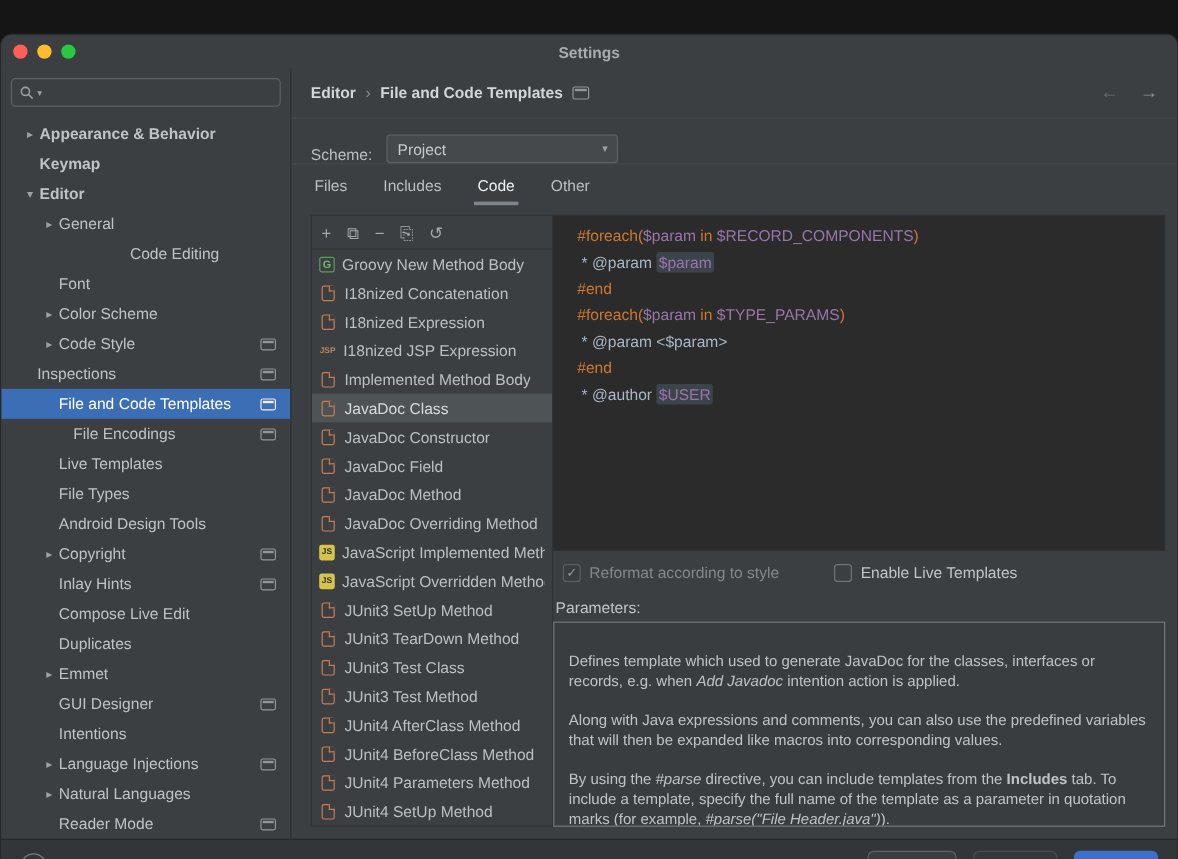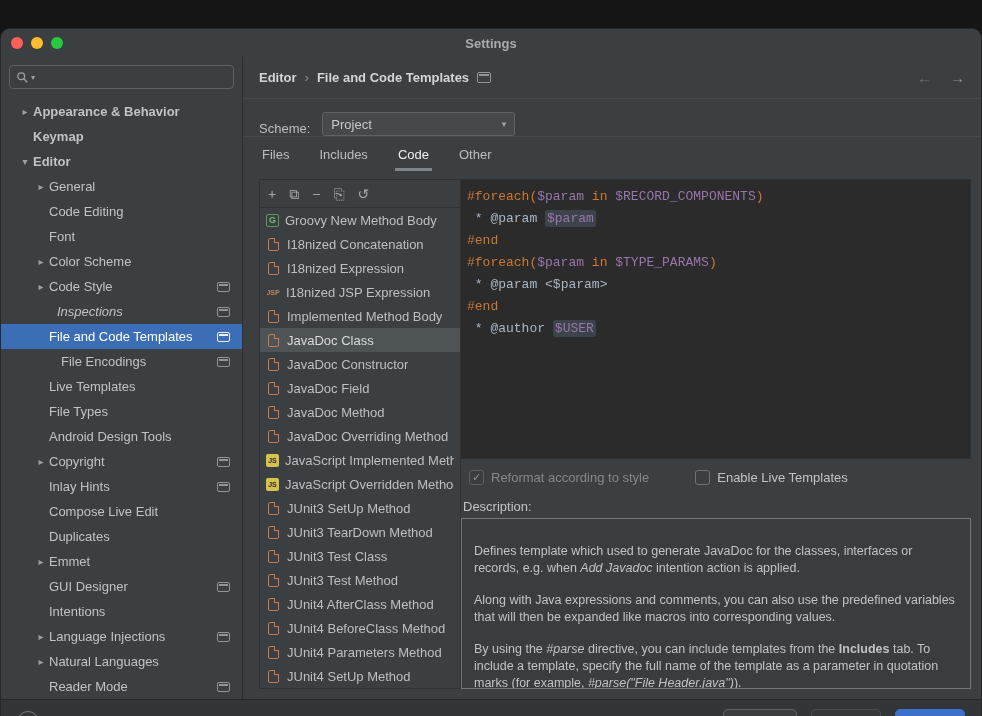--- a/index.html
+++ b/index.html
@@ -79,22 +79,22 @@
   .ic-template::after { content:""; position:absolute; top:-1px; right:-1px; width:4px; height:4px;
                         background:#3c3f41; border-left:1px solid #c77d52; border-bottom:1px solid #c77d52; }
   .tpl-row.selected .ic-template::after { background:#4e5356; }
   .ic-groovy { border:1px solid #5d9b5d; border-radius:2px; color:#76b96f; font-size:9px; font-weight:bold; width:13px; height:13px; }
   .ic-jsp { color:#b3885f; font-size:7px; font-weight:bold; letter-spacing:0; }
   .ic-js { background:#d6c34c; color:#2b2b2b; font-size:7px; font-weight:bold; border-radius:2px; width:13px; height:13px; }
 
   
   .right-col { flex:1; min-width:0; display:flex; flex-direction:column; }
   .code-area { height:280px; flex:none; background:#2b2b2b; border:1px solid #303335; border-left:none;
-               padding:6px 6px; overflow:hidden;
-               font-family:Liberation Mono, monospace; font-size:13px; line-height:22px; }
+               padding:6px 20px; overflow:hidden;
+               font-family:Liberation Sans, sans-serif; font-size:13px; line-height:22px; }
   .code-line { white-space:pre; }
   .tk-kw { color:#cc7832; }
   .tk-var { color:#9876aa; }
   .tk-pl { color:#a9b7c6; }
   .tk-varhl { color:#9876aa; background:#3d434a; border-radius:2px; padding:1px 2px; }
 
   .opts-row { height:36px; flex:none; display:flex; align-items:center; gap:46px; padding-left:8px; }
   .cb-group { display:flex; align-items:center; }
   .cb { width:15px; height:15px; border-radius:3px; display:inline-flex; align-items:center;
         justify-content:center; font-size:11px; }
@@ -158,38 +158,38 @@
             <span class="tree-label">Keymap</span>
           </div>
           <div class="tree-row bold" style="padding-left: 16px;">
             <span class="chevron">▾</span>
             <span class="tree-label">Editor</span>
           </div>
           <div class="tree-row" style="padding-left: 32px;">
             <span class="chevron">▸</span>
             <span class="tree-label">General</span>
           </div>
-          <div class="tree-row" style="padding-left: 32px;">
+          <div class="tree-row" style="padding-left: 32px; justify-content: center;">
             <span class="chevron"></span>
             <span class="tree-label">Code Editing</span>
           </div>
           <div class="tree-row" style="padding-left: 32px;">
             <span class="chevron"></span>
             <span class="tree-label">Font</span>
           </div>
           <div class="tree-row" style="padding-left: 32px;">
             <span class="chevron">▸</span>
             <span class="tree-label">Color Scheme</span>
           </div>
           <div class="tree-row" style="padding-left: 32px;">
             <span class="chevron">▸</span>
             <span class="tree-label">Code Style</span>
             <span class="mini-screen"></span>
           </div>
-          <div class="tree-row" style="padding-left: 40px; font-style: italic;">
+          <div class="tree-row" style="padding-left: 14px;">
             <span class="chevron"></span>
             <span class="tree-label">Inspections</span>
             <span class="mini-screen"></span>
           </div>
           <div class="tree-row selected" style="padding-left: 32px;">
             <span class="chevron"></span>
             <span class="tree-label">File and Code Templates</span>
             <span class="mini-screen"></span>
           </div>
           <div class="tree-row" style="padding-left: 32px; gap: 12px;">
@@ -394,21 +394,21 @@
             <span class="cb-group">
               <span class="cb checked-disabled">✓</span>
               <span class="cb-label disabled">Reformat according to style</span>
             </span>
             <span class="cb-group">
               <span class="cb unchecked"></span>
               <span class="cb-label normal">Enable Live Templates</span>
             </span>
           </div>
 
-          <div class="desc-label">Description:</div>
+          <div class="desc-label">Parameters:</div>
           <div class="desc-box">
               <p><span>Defines template which used to generate JavaDoc for the classes, interfaces or records, e.g. when </span><span class="rs-i">Add Javadoc</span><span> intention action is applied.</span></p>
               <p><span>Along with Java expressions and comments, you can also use the predefined variables that will then be expanded like macros into corresponding values.</span></p>
               <p><span>By using the </span><span class="rs-i">#parse</span><span> directive, you can include templates from the </span><span class="rs-b">Includes</span><span> tab. To include a template, specify the full name of the template as a parameter in quotation marks (for example, </span><span class="rs-i">#parse("File Header.java")</span><span>).</span></p>
             </div>
         </div>
 
       </div>
     </div>
   </div>

